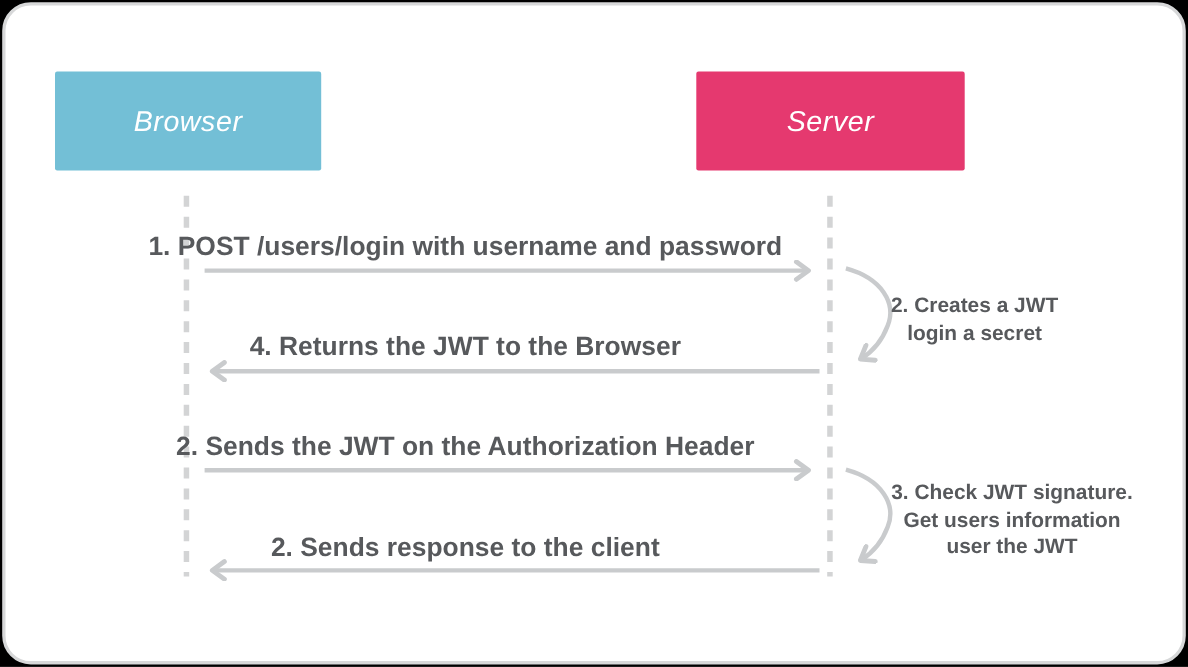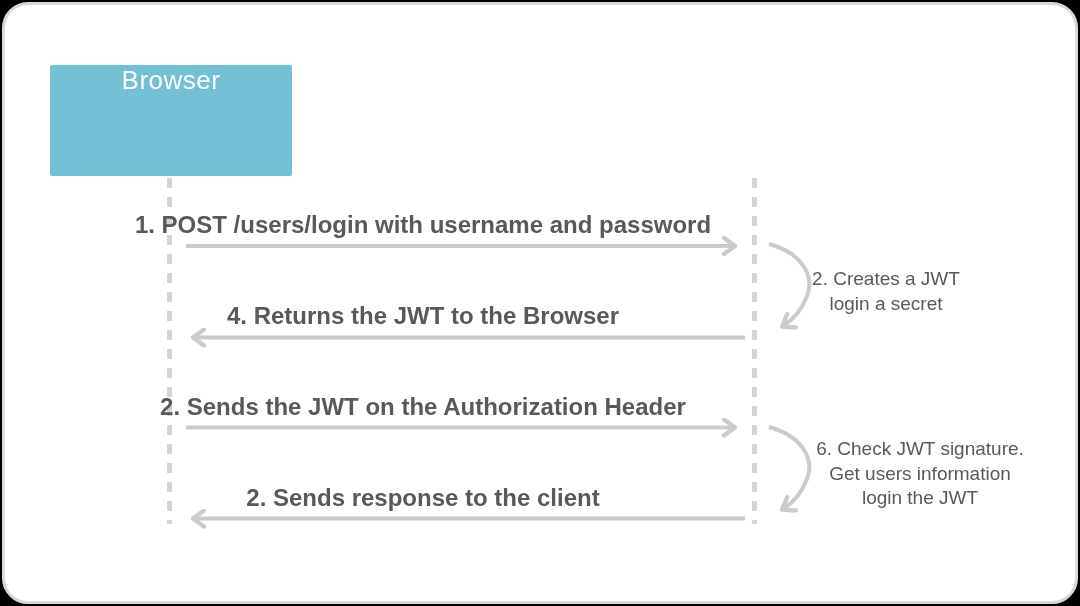--- a/index.html
+++ b/index.html
@@ -43,25 +43,26 @@
   .chev {
     fill: none;
     stroke: var(--arrow, #c9cbcd);
     stroke-width: 2.2;
     stroke-linecap: round;
     stroke-linejoin: round;
   }
   .actor {
     position: absolute;
     top: 65px;
-    height: 111px;
+    height: 90px;
     border-radius: 2px;
     display: flex;
-    align-items: flex-start;
+    align-items: center;
     justify-content: center;
+    font-style: italic;
   }
   .actor-browser { left: 50px;  width: 242px; background: var(--browser-box, #73bfd6); }
   .actor-server  { left: 633px; width: 244px; background: var(--server-box, #e5396f); }
   .actor-label {
     color: var(--actor-text, #ffffff);
     font-size: 26px;
     font-weight: 400;
     letter-spacing: 0.5px;
   }
   .msg {
@@ -76,21 +77,21 @@
   }
   .msg-1 { top: 212px; }
   .msg-3 { top: 303px; }
   .msg-4 { top: 394px; }
   .msg-6 { top: 485px; }
   .note {
     position: absolute;
     text-align: center;
     color: var(--message-text, #57595c);
     font-size: 19px;
-    font-weight: 400;
+    font-weight: 700;
     line-height: 24.5px;
   }
   .note-2 { left: 766px; top: 267px; width: 240px; }
   .note-5 { left: 785px; top: 437px; width: 270px; }
 </style>
 </head>
 <body>
 
 <div class="stage">
   <div class="sheet"></div>
@@ -110,28 +111,31 @@
     <line class="msg-arrow" x1="186" y1="427.5" x2="734" y2="427.5" marker-end="url(#chev)"></line>
     <line class="msg-arrow" x1="745" y1="518.5" x2="194" y2="518.5" marker-end="url(#chev)"></line>
 
     <path class="msg-arrow" d="M 769 244 C 802 253 815 276 807 296 C 801 312 791 321 783 326" marker-end="url(#chev)"></path>
     <path class="msg-arrow" d="M 769 427 C 802 436 815 459 807 479 C 801 495 791 504 783 509" marker-end="url(#chev)"></path>
   </svg>
 
   <div class="actor actor-browser">
     <span class="actor-label">Browser</span>
   </div>
+  <div class="actor actor-server">
+    <span class="actor-label">Server</span>
+  </div>
 
   <div class="msg msg-1">1. POST /users/login with username and password</div>
   <div class="msg msg-3">4. Returns the JWT to the Browser</div>
   <div class="msg msg-4">2. Sends the JWT on the Authorization Header</div>
   <div class="msg msg-6">2. Sends response to the client</div>
 
   <div class="note note-2">
     <div>2. Creates a JWT</div>
     <div>login a secret</div>
   </div>
   <div class="note note-5">
-    <div>6. Check JWT signature.</div>
+    <div>3. Check JWT signature.</div>
     <div>Get users information</div>
-    <div>login the JWT</div>
+    <div>user the JWT</div>
   </div>
 </div>
 
 </body></html>

